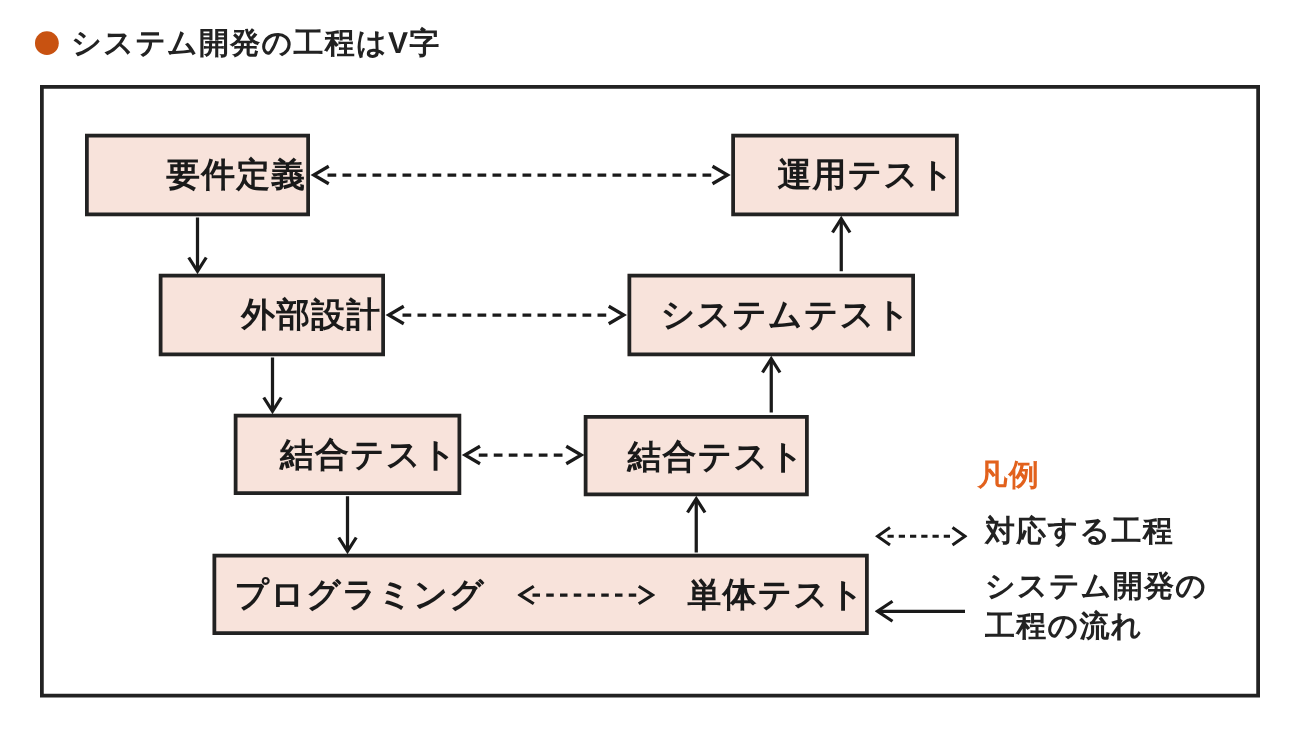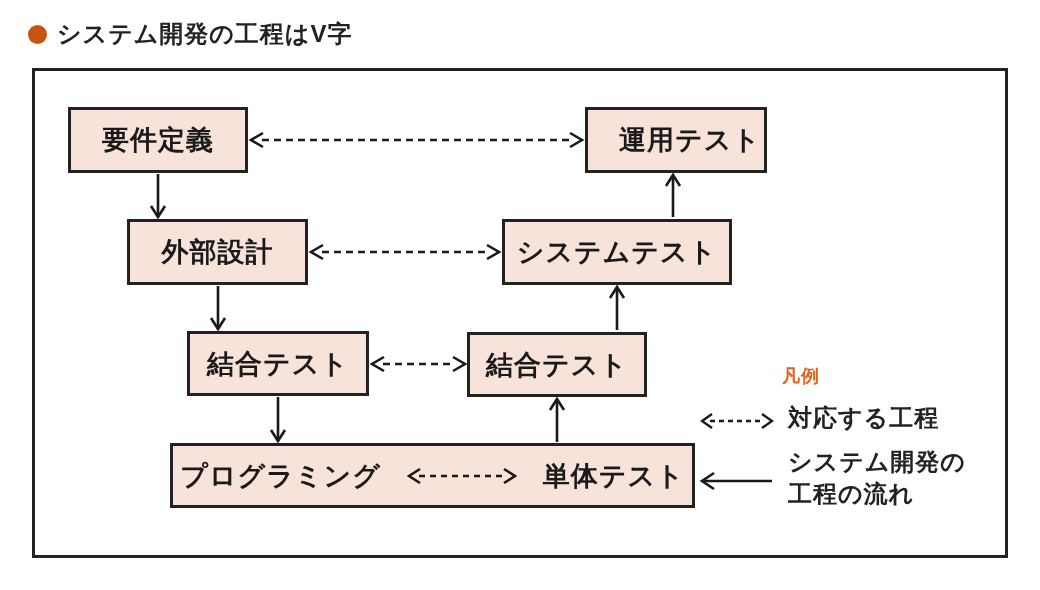--- a/index.html
+++ b/index.html
@@ -42,21 +42,21 @@
     height: 490px;
     border: 3px solid #222222;
     background: #ffffff;
   }
   .node {
     position: absolute;
     background: #f8e3db;
     border: 3px solid #222222;
     display: flex;
     align-items: center;
-    justify-content: center;
+    justify-content: flex-end;
     font-size: 27px;
     font-weight: 600;
     color: #1a1a1a;
     letter-spacing: 1px;
     z-index: 2;
   }
   .node-req        { left: 68px;  top: 107px; width: 180px; height: 66px; }
   .node-ops-test   { left: 585px; top: 107px; width: 182px; height: 66px; padding-left: 28px; }
   .node-ext-design { left: 127px; top: 219px; width: 181px; height: 66px; }
   .node-sys-test   { left: 502px; top: 219px; width: 230px; height: 66px; }
@@ -73,21 +73,21 @@
   }
   .legend {
     position: absolute;
     left: 700px;
     top: 364px;
     width: 300px;
     z-index: 3;
   }
   .legend-heading {
     margin-left: 82px;
-    font-size: 18px;
+    font-size: 24px;
     font-weight: 700;
     color: #e2611c;
     margin-bottom: 14px;
     letter-spacing: 1px;
   }
   .legend-row {
     display: flex;
     align-items: center;
     gap: 14px;
     margin-bottom: 12px;

